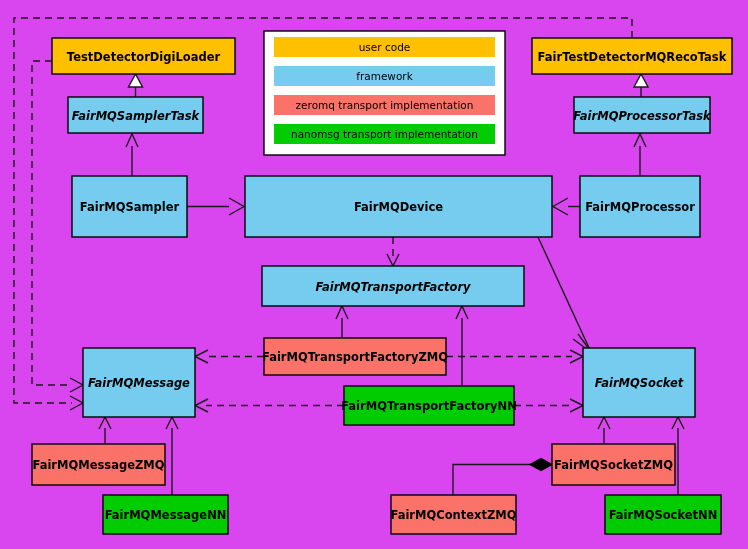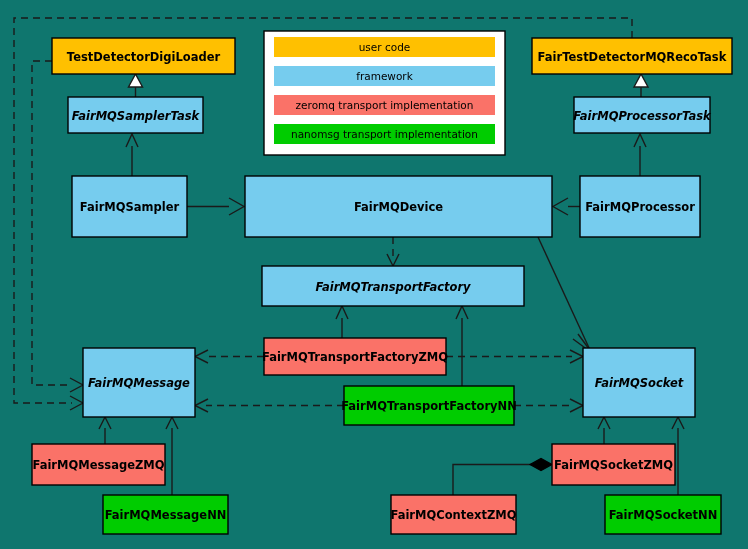--- a/index.html
+++ b/index.html
@@ -7,21 +7,21 @@
     padding: 0;
     background: #ffffff;
   }
   body {
     font-family: "DejaVu Sans", sans-serif;
   }
   #diagram-root {
     position: relative;
     width: 748px;
     height: 549px;
-    background: #0f766e;
+    background: #d946ef;
     overflow: hidden;
   }
   svg.canvas {
     position: absolute;
     left: 0;
     top: 0;
     width: 748px;
     height: 549px;
   }
   .node-rect {

